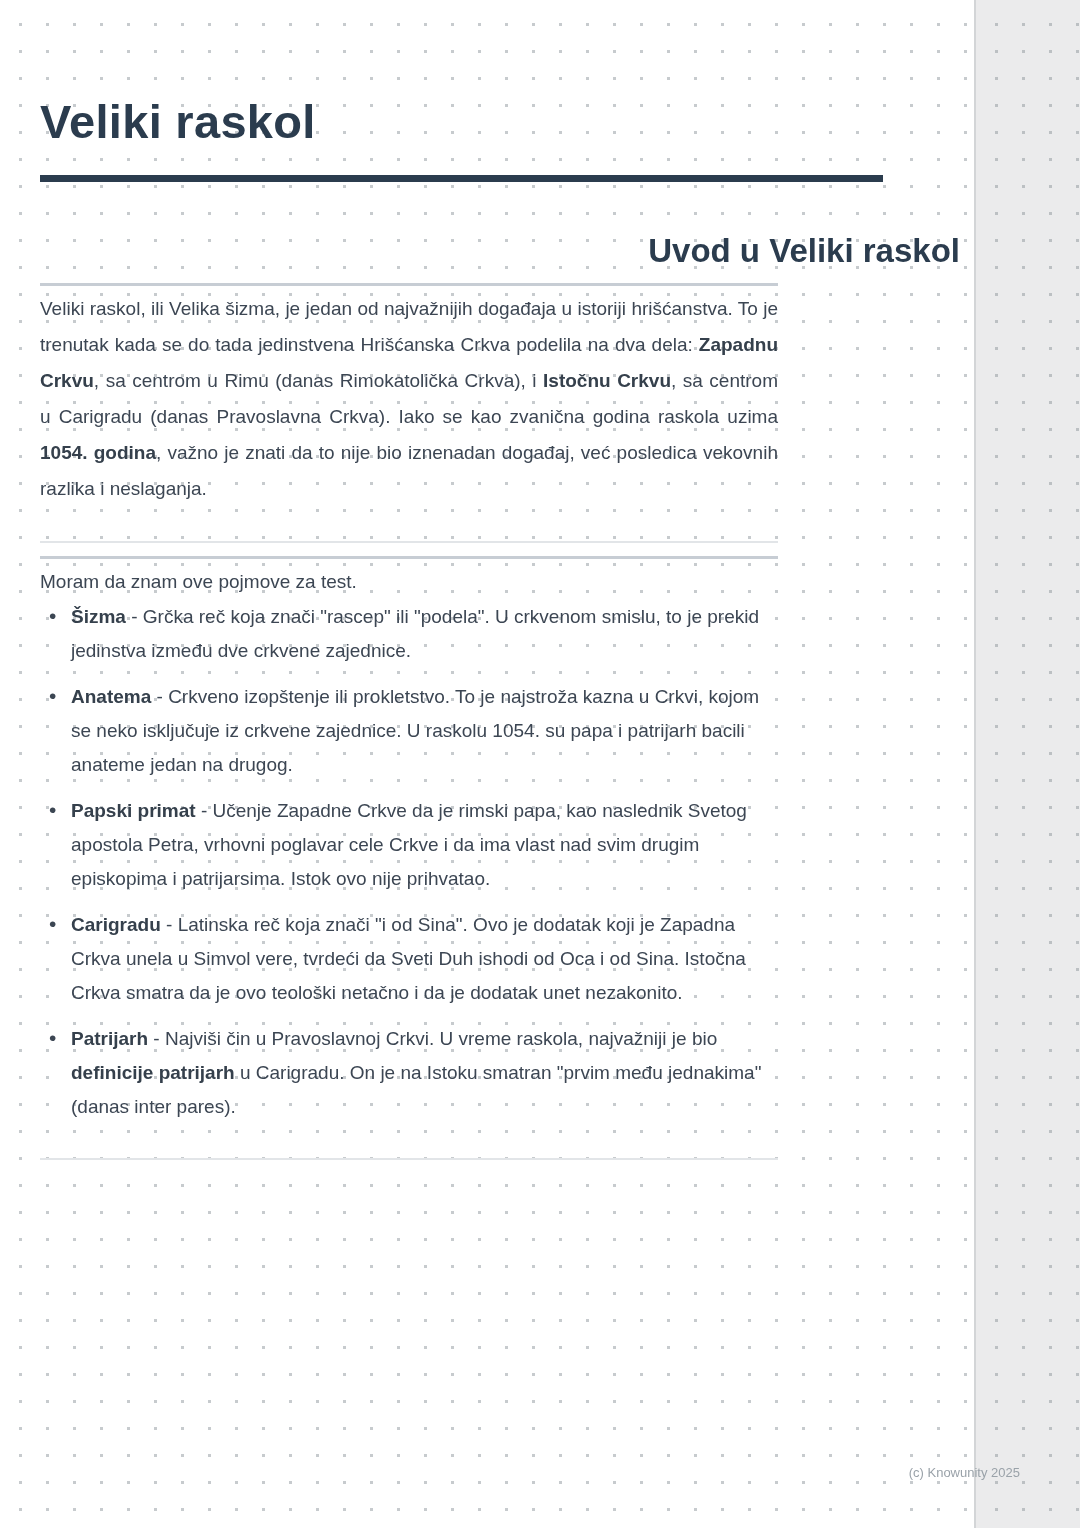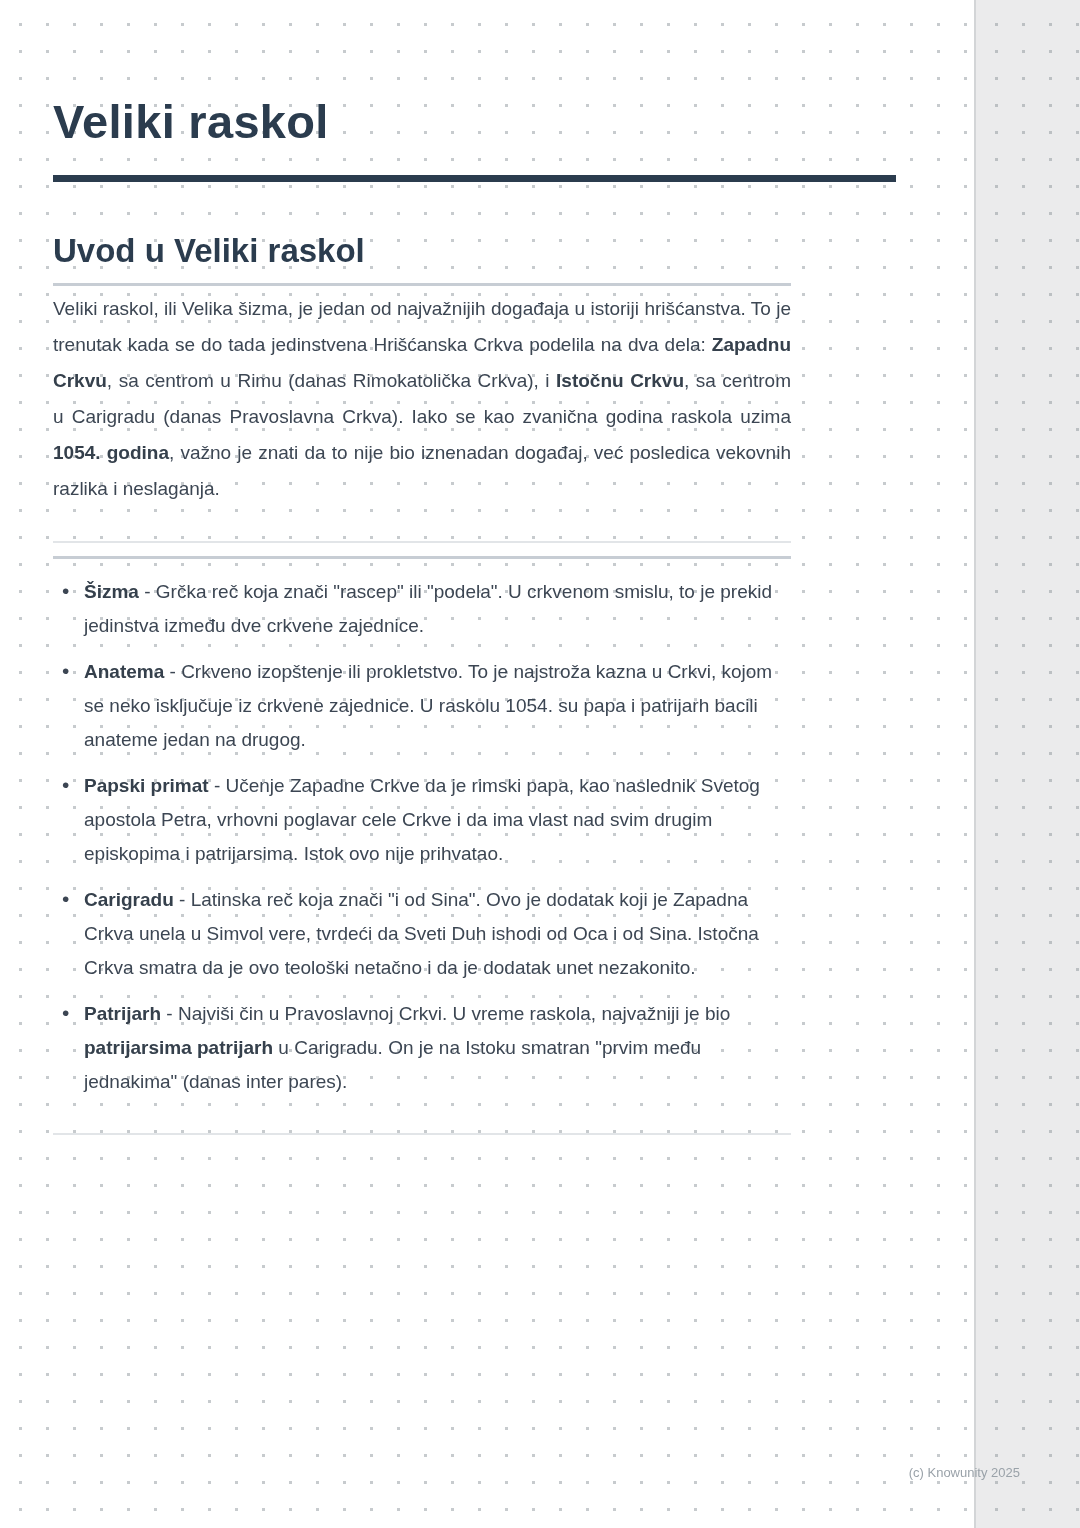--- a/index.html
+++ b/index.html
@@ -17,34 +17,34 @@
   .side-strip {
     position: absolute;
     top: 0; right: 0;
     width: 106px; height: 100%;
     background-color: #ebebec;
     background-image: radial-gradient(circle, #bcc0c3 1.5px, transparent 1.9px);
     background-size: 27px 27px;
     background-position: 7px 11px;
     border-left: 2px solid #d3d5d7;
   }
-  .content { position: relative; padding: 94px 0 0 53px; width: 960px; }
+  .content { position: relative; padding: 94px 0 0 40px; width: 960px; }
   h1 {
     font-size: 47px;
     font-weight: 700;
     color: #2b3c4e;
     letter-spacing: 0.3px;
   }
   .title-rule { width: 843px; height: 7px; background: #2b3c4e; margin-top: 26px; }
-  h2 { font-size: 33px; font-weight: 700; color: #2b3c4e; margin-top: 50px; }
+  h2 { font-size: 33px; font-weight: 700; color: #2b3c4e; margin-top: 50px; text-align: right; }
   .heading-rule { width: 738px; height: 3px; background: #c7cdd4; margin-top: 13px; }
   p.body { width: 738px; font-size: 19px; line-height: 36px; margin-top: 5px; color: #3c4653; }
   p.justified { text-align: justify; }
   .section-divider { width: 738px; height: 2px; background: #e2e5e8; margin-top: 34px; }
-  ul.terms { list-style: none; width: 738px; margin-top: 16px; }
+  ul.terms { list-style: none; width: 738px; }
   ul.terms li {
     position: relative;
     padding-left: 31px;
     font-size: 19px;
     line-height: 34px;
     margin-bottom: 12px;
     color: #3c4653;
   }
   ul.terms li::before {
     content: "\2022";
@@ -79,31 +79,32 @@
   <section>
     <h2>Uvod u Veliki raskol</h2>
     <div class="heading-rule"></div>
     <p class="body justified"><span>Veliki raskol, ili Velika šizma, je jedan od najvažnijih događaja u istoriji hrišćanstva. To je trenutak kada se do tada jedinstvena Hrišćanska Crkva podelila na dva dela: </span><span class="b">Zapadnu Crkvu</span><span>, sa centrom u Rimu (danas Rimokatolička Crkva), i </span><span class="b">Istočnu Crkvu</span><span>, sa centrom u Carigradu (danas Pravoslavna Crkva). Iako se kao zvanična godina raskola uzima </span><span class="b">1054. godina</span><span>, važno je znati da to nije bio iznenadan događaj, već posledica vekovnih razlika i neslaganja.</span></p>
   </section>
 
   <div class="section-divider"></div>
 
   <section>
     <div class="heading-rule"></div>
+    <p class="body">Moram da znam ove pojmove za test.</p>
 
     <ul class="terms">
       <li><span class="b">Šizma</span><span> - Grčka reč koja znači "rascep" ili "podela". U crkvenom smislu, to je prekid jedinstva između dve crkvene zajednice.</span></li>
 
       <li><span class="b">Anatema</span><span> - Crkveno izopštenje ili prokletstvo. To je najstroža kazna u Crkvi, kojom se neko isključuje iz crkvene zajednice. U raskolu 1054. su papa i patrijarh bacili anateme jedan na drugog.</span></li>
 
       <li><span class="b">Papski primat</span><span> - Učenje Zapadne Crkve da je rimski papa, kao naslednik Svetog apostola Petra, vrhovni poglavar cele Crkve i da ima vlast nad svim drugim episkopima i patrijarsima. Istok ovo nije prihvatao.</span></li>
 
       <li><span class="b">Carigradu</span><span> - Latinska reč koja znači "i od Sina". Ovo je dodatak koji je Zapadna Crkva unela u Simvol vere, tvrdeći da Sveti Duh ishodi od Oca </span><span class="i">i od Sina</span><span>. Istočna Crkva smatra da je ovo teološki netačno i da je dodatak unet nezakonito.</span></li>
 
-      <li><span class="b">Patrijarh</span><span> - Najviši čin u Pravoslavnoj Crkvi. U vreme raskola, najvažniji je bio </span><span class="b">patrijarsima patrijarh</span><span> u Carigradu. On je na Istoku smatran "prvim među jednakima" (</span><span class="i">danas inter pares</span><span>).</span></li>
+      <li><span class="b">Patrijarh</span><span> - Najviši čin u Pravoslavnoj Crkvi. U vreme raskola, najvažniji je bio </span><span class="b">definicije patrijarh</span><span> u Carigradu. On je na Istoku smatran "prvim među jednakima" (</span><span class="i">danas inter pares</span><span>).</span></li>
 
     </ul>
   </section>
 
   <div class="section-divider"></div>
 
 </div>
 
 <div class="footer">(c) Knowunity 2025</div>
 

